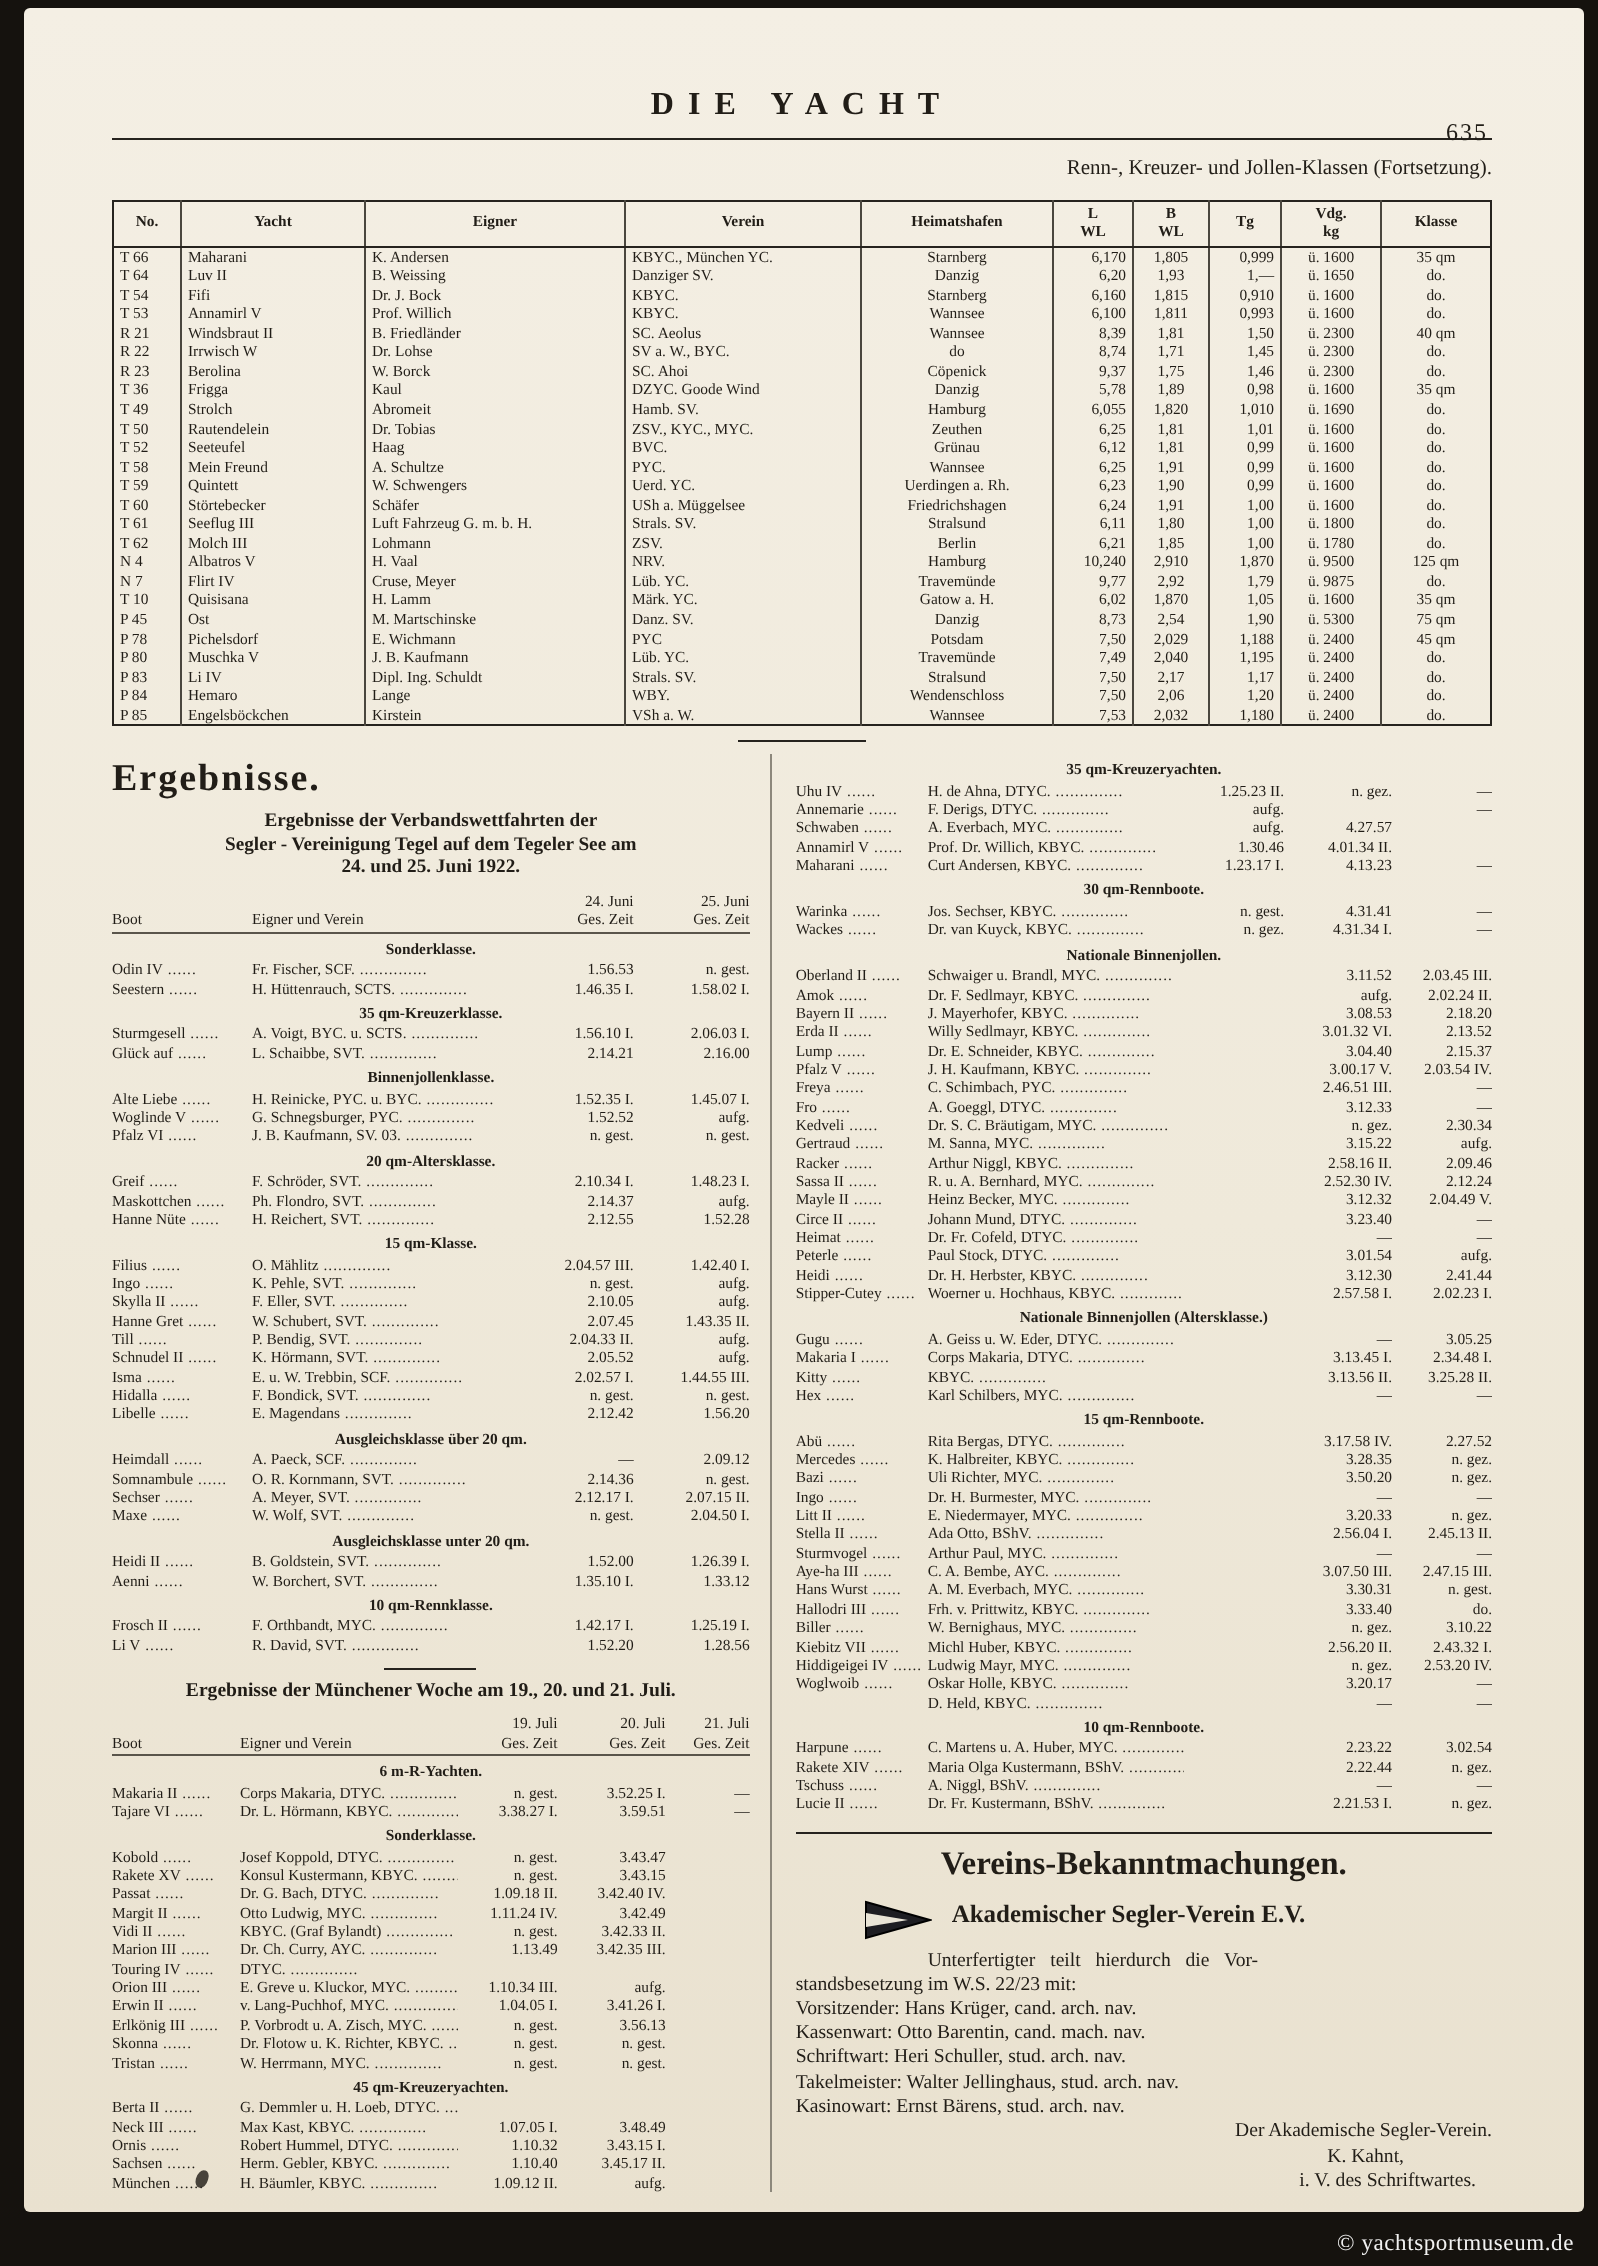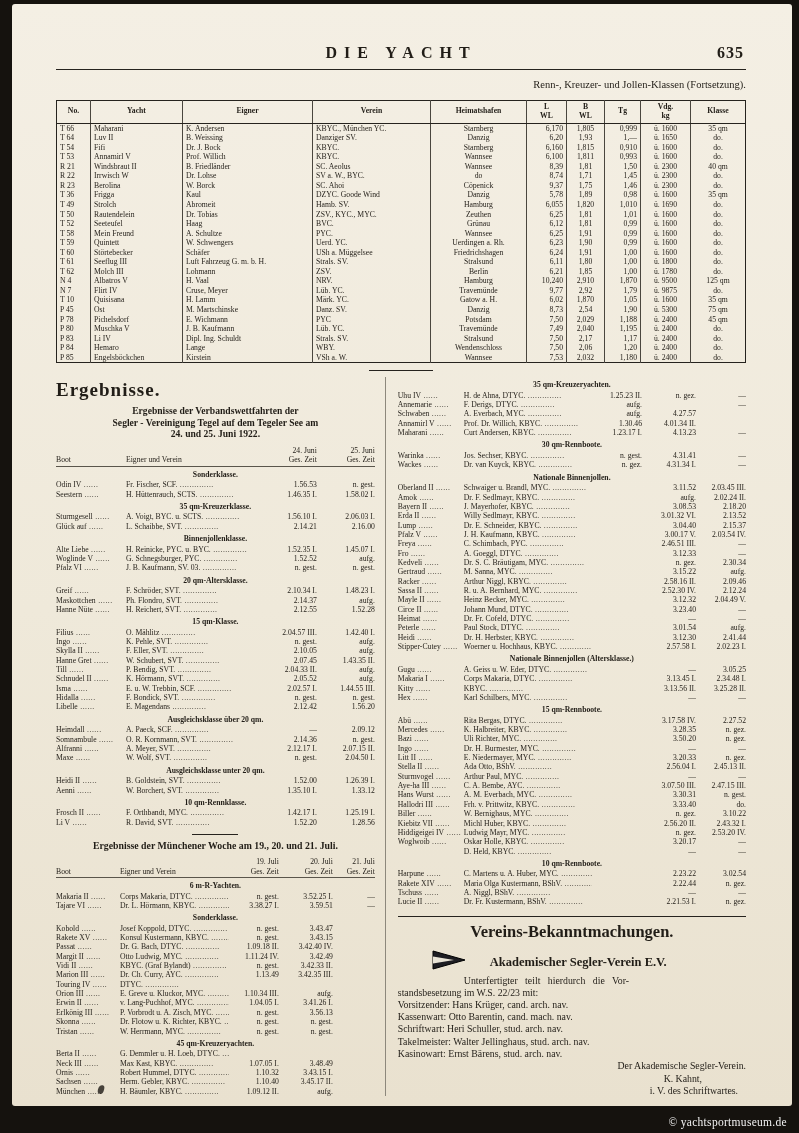--- a/index.html
+++ b/index.html
@@ -1,21 +1,21 @@
 <!DOCTYPE html>
 <html lang="de"><head>
 <meta charset="utf-8">
 <style>
 *{box-sizing:border-box;margin:0;padding:0}
 html,body{width:799px;height:1133px}
 body{background:#15120e;font-family:"Liberation Serif","DejaVu Serif",serif;color:#211d17;position:relative;overflow:hidden}
 .scan{position:absolute;top:4px;left:12px;right:7px;bottom:27px;background:linear-gradient(180deg,#f4efe4,#efe9da 55%,#e9e1cf);border-radius:3px;padding:30px 46px 0 44px;overflow:hidden}
 .running{position:relative;text-align:center;margin-top:10px}
 .journal{font-size:16px;font-weight:bold;letter-spacing:7px}
-.pageno{position:absolute;right:2px;top:0;font-size:16px;font-weight:bold;letter-spacing:1px}
+.pageno{position:absolute;right:2px;top:15px;font-size:12px;font-weight:normal;letter-spacing:1px}
 .head-rule{border-bottom:1.2px solid #26231e;margin-top:7px}
 .subtitle{text-align:right;font-weight:normal;font-size:10.5px;margin-top:9px}
 table.yacht{width:100%;border-collapse:collapse;table-layout:fixed;margin-top:10px;border:1.2px solid #26231e;font-size:7.7px}
 table.yacht th{font-weight:bold;text-align:center;vertical-align:middle;padding:2px 1px;border-bottom:1.1px solid #26231e;line-height:8.8px}
 table.yacht td{padding:0 3px;line-height:9.55px;white-space:nowrap;overflow:hidden}
 table.yacht td,table.yacht th{border-left:0.9px solid #4a463e}
 table.yacht td:first-child,table.yacht th:first-child{border-left:none}
 .c0{width:34px}.c1{width:92px}.c2{width:130px}.c3{width:118px}.c4{width:96px;text-align:center}
 .c5{width:40px;text-align:right}.c6{width:38px;text-align:center}.c7{width:36px;text-align:right}
 .c8{width:50px;text-align:center}.c9{text-align:center}
@@ -32,21 +32,21 @@
 table.res td{padding:0;line-height:9.35px;white-space:nowrap;overflow:hidden;vertical-align:bottom}
 td.owner,th.owner{padding-left:2px}
 td.time,th.time{text-align:right}
 td.boat:not(:empty)::after{content:" ......";letter-spacing:.5px}
 td.owner:not(:empty)::after{content:" ..............";letter-spacing:.5px}
 tr.sec td{font-weight:bold;text-align:center;line-height:11.5px;padding-top:2px}
 .mw-rule{width:46px;border-bottom:1px solid #26231e;margin:7px auto 0}
 .h-mw{text-align:center;font-weight:bold;font-size:9.8px;margin-top:5px}
 .rule-full{border-bottom:1px solid #26231e;margin:9px 0 5px}
 .h-ver{text-align:center;font-size:16.5px;font-weight:bold;margin:4px 0 8px}
-.club-line{display:flex;align-items:flex-end;gap:24px;padding-left:34px;margin-top:2px}
+.club-line{display:flex;align-items:flex-start;gap:10px;padding-left:34px;margin-top:2px}
 .club-name{font-size:12.5px;font-weight:bold}
 .ver-intro{font-size:9.8px;line-height:12px;margin-top:5px}
 .ver-intro .i1{padding-left:66px;word-spacing:5px}
 .officers{font-size:9.8px;line-height:12.3px}
 .closing{font-size:9.8px;line-height:12.5px;text-align:right}
 .closing .c2x{padding-right:44px}
 .closing .c3x{padding-right:8px}
 .ink{position:absolute;left:86px;bottom:12px;width:6px;height:9px;background:#2a2620;border-radius:60% 40% 55% 45%;transform:rotate(14deg);opacity:.85}
 .watermark{position:absolute;right:12px;bottom:5px;color:#f2f2f2;font-size:11.5px;letter-spacing:.3px}
 </style>
@@ -554,21 +554,21 @@
               <td class="time">—</td>
               <td class="time">2.09.12</td>
             </tr>
             <tr>
               <td class="boat">Somnambule</td>
               <td class="owner">O. R. Kornmann, SVT.</td>
               <td class="time">2.14.36</td>
               <td class="time">n. gest.</td>
             </tr>
             <tr>
-              <td class="boat">Alfranni</td>
+              <td class="boat">Sechser</td>
               <td class="owner">A. Meyer, SVT.</td>
               <td class="time">2.12.17 I.</td>
               <td class="time">2.07.15 II.</td>
             </tr>
             <tr>
               <td class="boat">Maxe</td>
               <td class="owner">W. Wolf, SVT.</td>
               <td class="time">n. gest.</td>
               <td class="time">2.04.50 I.</td>
             </tr>

